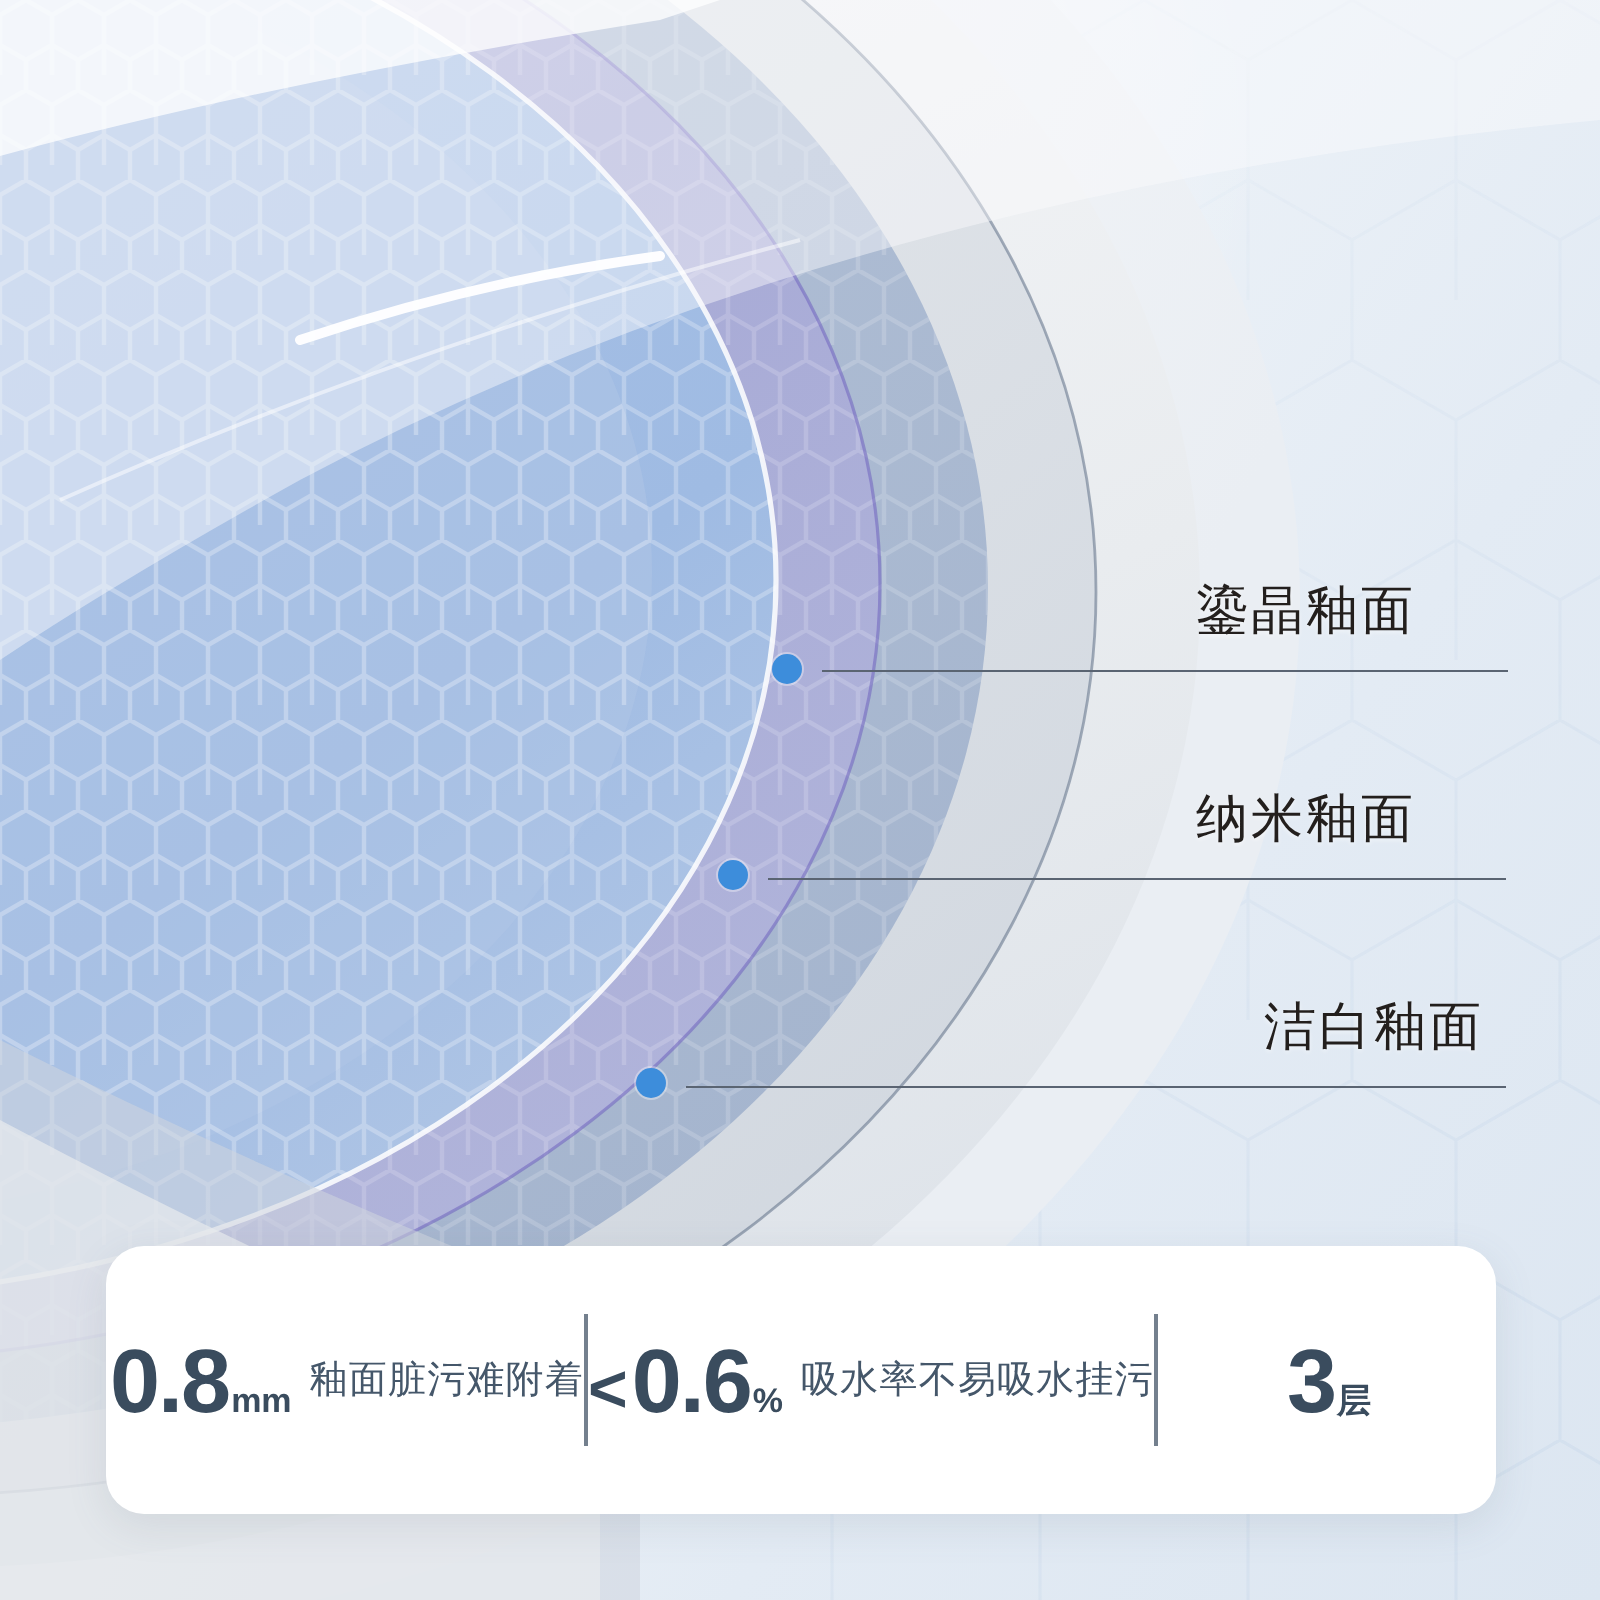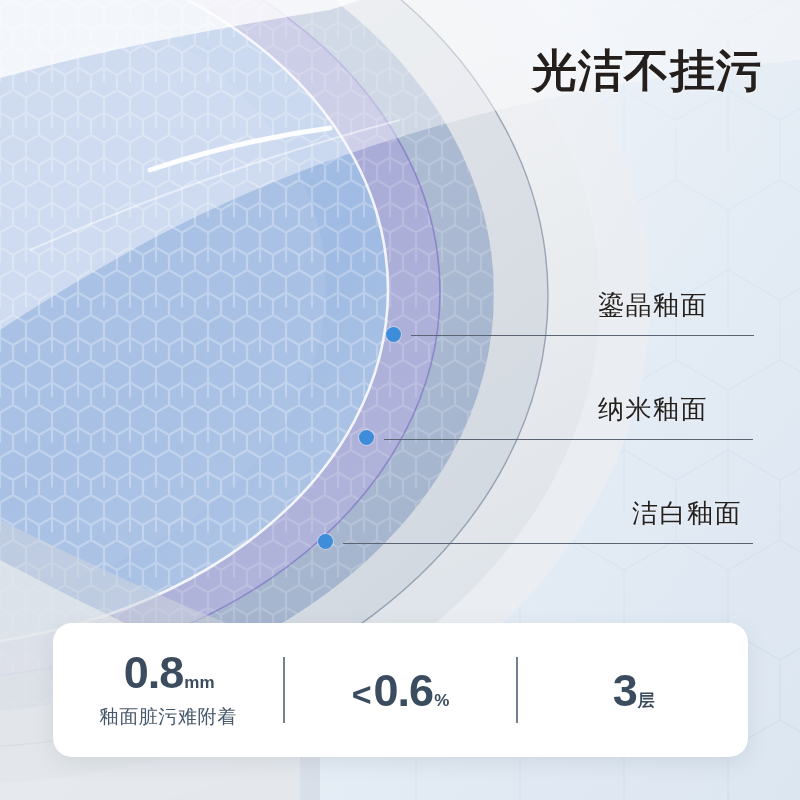--- a/index.html
+++ b/index.html
@@ -57,21 +57,21 @@
   }
 
   
   .card{
     position:absolute;left:53px;top:623px;width:695px;height:134px;
     background:#ffffff;border-radius:19px;
     box-shadow:0 6px 20px rgba(90,105,125,.13);
     display:flex;align-items:center;
   }
   .stat{
-    flex:1;display:flex;flex-direction:column;align-items:center;
+    flex:1;display:flex;flex-direction:row;align-items:center;
     justify-content:center;gap:9px;
   }
   .stat-value{
     color:#3a4c5e;font-weight:700;line-height:1;
     display:flex;align-items:baseline;justify-content:center;
   }
   .v-pre{font-size:34px;font-weight:700;margin-right:2px;}
   .v-num{font-size:45px;letter-spacing:-1px;}
   .v-unit{font-size:17px;font-weight:700;margin-left:1px;}
   .stat-desc{
@@ -189,21 +189,20 @@
         <path d="M0 0 L800 0 L800 60 Q420 96 150 240 Q60 290 0 330 Z" fill="#fafbfc" opacity=".45"></path>
         <path d="M0 78 Q140 40 330 10 L360 0 L0 0 Z" fill="#ffffff" opacity=".75"></path>
 
         <path d="M150 170 Q240 140 330 128" stroke="#ffffff" stroke-width="5" fill="none" opacity=".95" stroke-linecap="round"></path>
         <path d="M30 250 Q210 170 400 120" stroke="#ffffff" stroke-width="2" fill="none" opacity=".5"></path>
       </g>
     </svg>
   </div>
 
   <div class="headline">
-    <div>光洁不挂污</div>
   </div>
 
   <div class="dot" style="left:386px;top:327px"></div>
   <div class="leader" style="left:411px;top:335px;width:343px"></div>
   <div class="callout" style="left:598px;top:288px">鎏晶釉面</div>
 
   <div class="dot" style="left:359px;top:430px"></div>
   <div class="leader" style="left:384px;top:439px;width:369px"></div>
   <div class="callout" style="left:598px;top:392px">纳米釉面</div>
 
@@ -223,20 +222,21 @@
     </div>
 
     <div class="vdiv"></div>
 
     <div class="stat">
       <div class="stat-value">
         <span class="v-pre">&lt;</span>
         <span class="v-num">0.6</span>
         <span class="v-unit">%</span>
       </div>
+      <div class="stat-desc">吸水率不易吸水挂污</div>
     </div>
 
     <div class="vdiv"></div>
 
     <div class="stat">
       <div class="stat-value">
         <span class="v-pre"></span>
         <span class="v-num">3</span>
         <span class="v-unit">层</span>
       </div>

